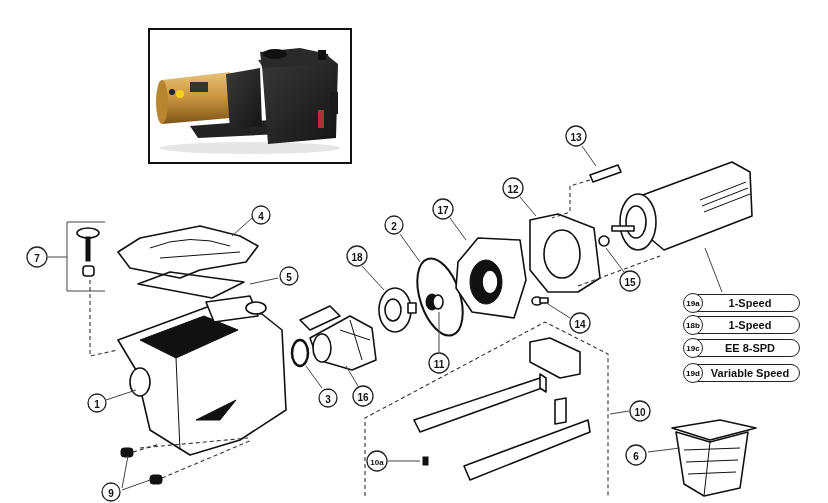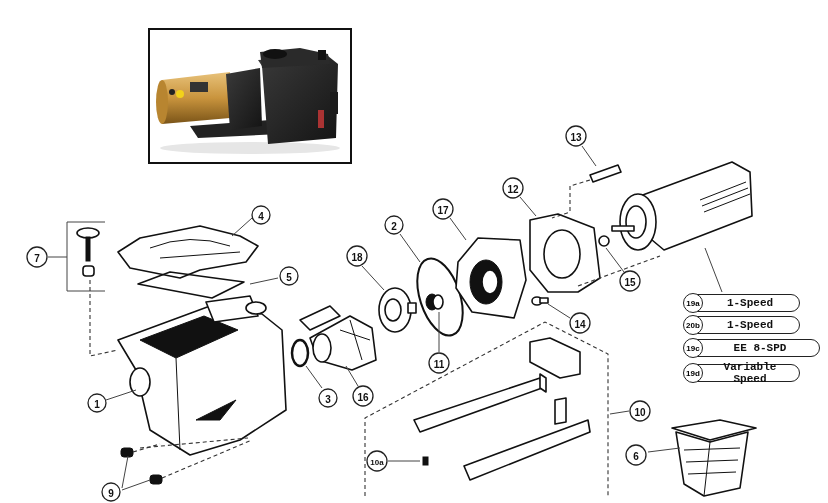--- a/index.html
+++ b/index.html
@@ -14,21 +14,21 @@
     .dark { fill: #111; stroke: #111; stroke-width: 1; }
     .thin { fill: none; stroke: #111; stroke-width: 1; }
     .photo-frame { position: absolute; left: 148px; top: 28px; width: 204px; height: 136px;
                    border: 2px solid #111; background: #fff; box-sizing: border-box; }
     .motor-opt { position: absolute; height: 18px; border: 1.3px solid #222; border-radius: 9px;
                  background: #fff; box-sizing: border-box; }
     .motor-opt .badge { position: absolute; left: -2px; top: -2px; width: 20px; height: 20px; border-radius: 50%;
                         border: 1.3px solid #222; background: #fff; box-sizing: border-box;
                         font-size: 8px; font-weight: bold; display: flex; align-items: center; justify-content: center; }
     .motor-opt .lbl { position: absolute; left: 20px; right: 4px; top: 0; bottom: 0; font-size: 11px; font-weight: bold;
-                      display: flex; align-items: center; justify-content: center; color: #111; font-family: Liberation Mono, monospace; }
+                      display: flex; align-items: center; justify-content: center; color: #111; }
   </style>
 </head>
 <body>
 
 <div class="photo-frame">
   <svg width="200" height="132" viewBox="0 0 200 132">
     <defs>
       <linearGradient id="brass" x1="0" y1="0" x2="0" y2="1">
         <stop offset="0" stop-color="#e8c27a"></stop>
         <stop offset="0.5" stop-color="#c9943d"></stop>
@@ -266,23 +266,23 @@
       <circle cx="357" cy="256" r="10"></circle>
       <text x="357" y="257">18</text>
     </g>
 </svg>
 
 <div class="motor-opt" style="left:684px; top:294px; width:116px;">
   <span class="badge">19a</span>
   <span class="lbl">1-Speed</span>
 </div>
 <div class="motor-opt" style="left:684px; top:316px; width:116px;">
-  <span class="badge">20b</span>
+  <span class="badge">18b</span>
   <span class="lbl">1-Speed</span>
 </div>
-<div class="motor-opt" style="left:684px; top:339px; width:136px;">
+<div class="motor-opt" style="left:684px; top:339px; width:116px;">
   <span class="badge">19c</span>
   <span class="lbl">EE 8-SPD</span>
 </div>
 <div class="motor-opt" style="left:684px; top:364px; width:116px;text-align:center;">
   <span class="badge">19d</span>
   <span class="lbl">Variable Speed</span>
 </div>
 
 </body></html>

